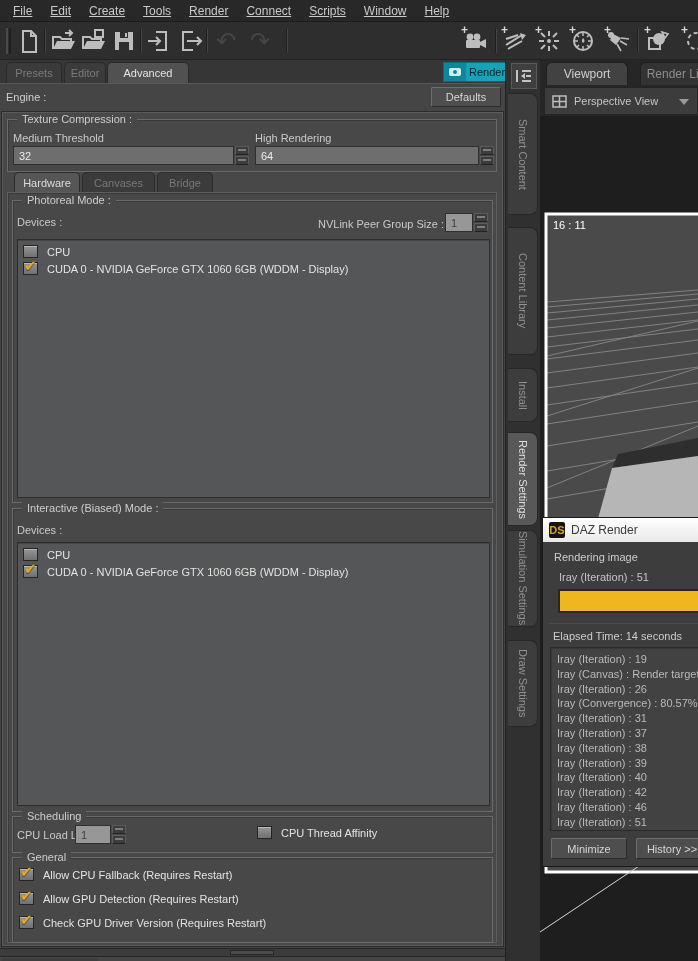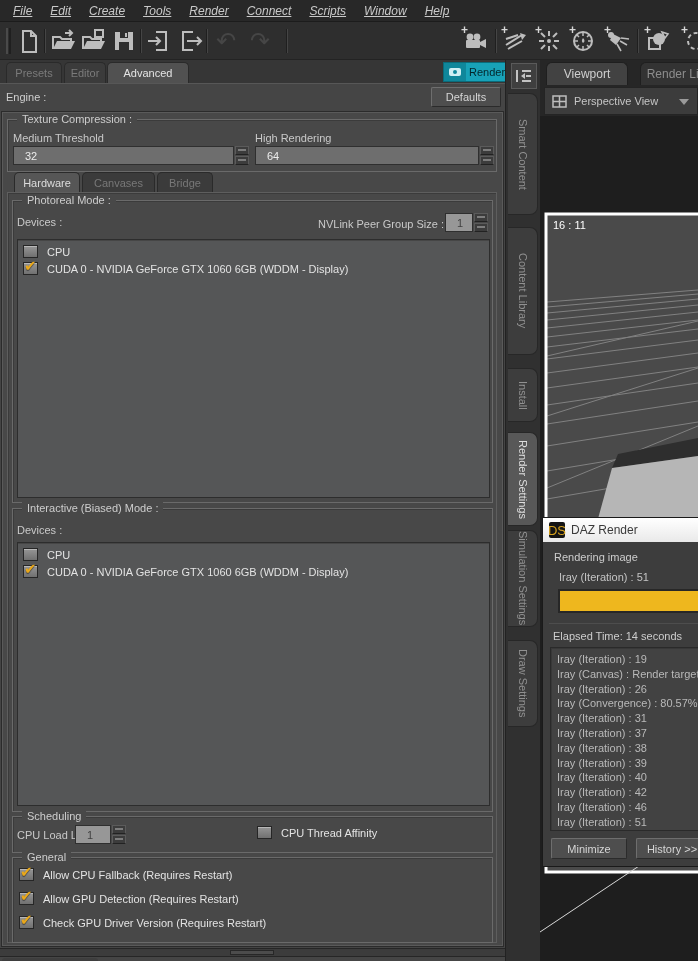--- a/index.html
+++ b/index.html
@@ -3,21 +3,21 @@
 <meta charset="utf-8">
 <style>
   html,body{margin:0;padding:0;background:#1a1a1a;}
   *{box-sizing:border-box;}
   .screen{position:relative;width:698px;height:961px;background:#2e2e2e;overflow:hidden;
           font-family:"Liberation Sans","DejaVu Sans",sans-serif;color:#cfcfcf;-webkit-font-smoothing:antialiased;}
 
   
   .menubar{position:absolute;left:0;top:0;width:698px;height:22px;background:#282828;border-bottom:1px solid #1c1c1c;
            display:flex;align-items:center;padding-left:4px;}
-  .menu-item{font-size:12px;color:#c9c9c9;text-decoration:underline;padding:2px 9px;cursor:default;font-style:italic;}
+  .menu-item{font-size:12px;color:#c9c9c9;text-decoration:underline;padding:2px 9px;cursor:default;}
 
   
   .toolbar{position:absolute;left:0;top:22px;width:698px;height:38px;background:#2e2e2e;border-bottom:1px solid #232323;}
   .thandle{position:absolute;left:6px;top:6px;width:5px;height:26px;border-left:2px solid #4a4a4a;border-right:2px solid #1f1f1f;}
   .ti{position:absolute;top:4px;width:28px;height:30px;display:flex;align-items:center;justify-content:center;}
   .ti svg{display:block;}
   .tsep{position:absolute;top:7px;width:2px;height:24px;background:#1f1f1f;border-right:1px solid #454545;}
   .glyph{font-size:24px;line-height:26px;color:#464646;font-family:"DejaVu Sans",sans-serif;}
   .creator::before{content:"+";position:absolute;top:-3px;left:0;color:#d6d6d6;font-size:12px;font-weight:bold;}
 
@@ -42,21 +42,21 @@
   .defaults-btn{position:absolute;left:431px;top:27px;width:70px;height:20px;}
 
   .content-frame{position:absolute;left:2px;top:52px;width:501px;height:834px;background:#484848;
                  border:1px solid #5a5a5a;box-shadow:0 0 0 1px #2b2b2b;}
 
   .grp{position:absolute;border:1px solid #6a6a6a;box-shadow:inset 1px 1px 0 rgba(0,0,0,.18);}
   .grp>.legend{position:absolute;top:-7px;left:9px;background:#484848;padding:0 5px;font-size:11px;color:#cdcdcd;white-space:nowrap;}
   .lbl{position:absolute;font-size:11px;color:#c9c9c9;white-space:nowrap;}
 
   .num-field{position:absolute;height:19px;background:#6e6e6e;border:1px solid #2f2f2f;color:#ececec;font-size:11px;
-             display:flex;align-items:center;padding:0 11px;}
+             display:flex;align-items:center;padding:0 5px;}
   .num-field.light{background:#979797;color:#3f3f3f;}
   .spin{position:absolute;width:14px;height:19px;}
   .spin i{display:block;width:14px;height:9px;background:#3c3c3c;border:1px solid #5b5b5b;border-bottom-color:#222;margin-bottom:1px;}
   .spin i::after{content:"";display:block;height:2px;background:#7d7d7d;margin:2px 2px 0;}
 
   .subtab{position:absolute;top:112px;height:21px;background:#3b3b3b;border:1px solid #2a2a2a;border-bottom:none;
           border-radius:5px 5px 0 0;color:#787878;font-size:11px;display:flex;align-items:center;justify-content:center;}
   .subtab.active{background:#565656;color:#dcdcdc;}
 
   .listbox{position:absolute;background:#555657;border:1px solid #2d2d2d;box-shadow:inset 0 1px 0 #464646;}
@@ -91,21 +91,21 @@
            display:flex;align-items:center;}
   .viewbar .vlabel{font-size:11px;color:#c6c6c6;margin-left:7px;}
   .viewbar .dd-arrow{right:8px;top:11px;}
   .canvas-svg{position:absolute;left:0;top:56px;}
   .aspect-label{position:absolute;left:13px;top:159px;font-size:11px;color:#ffffff;z-index:3;}
 
   
   .dlg{position:absolute;left:2px;top:457px;width:172px;height:350px;background:#3d3d3d;border:1px solid #1a1a1a;z-index:5;}
   .dlg-title{position:absolute;left:0;top:0;width:100%;height:24px;background:linear-gradient(#ffffff,#e9e9e9);
              display:flex;align-items:center;padding-left:6px;}
-  .dlg-logo{width:16px;height:16px;background:#141414;border-radius:2px;color:#d6a21f;font-size:13px;font-weight:normal;
+  .dlg-logo{width:16px;height:16px;background:#141414;border-radius:2px;color:#d6a21f;font-size:11px;font-weight:bold;
             display:flex;align-items:center;justify-content:center;}
   .dlg-title .t{margin-left:6px;font-size:12px;color:#3a3a3a;}
   .dlg .status{position:absolute;left:11px;top:33px;font-size:11px;color:#cdcdcd;}
   .dlg .iter{position:absolute;left:16px;top:53px;font-size:11px;color:#c4c4c4;}
   .progress{position:absolute;left:15px;top:71px;width:152px;height:24px;border:2px solid #272727;background:#2e2e2e;}
   .progress .fill{height:100%;width:100%;}
   .dlg .hr{position:absolute;left:6px;top:105px;width:160px;height:1px;background:#2c2c2c;border-bottom:1px solid #4d4d4d;}
   .dlg .elapsed{position:absolute;left:10px;top:112px;font-size:11px;color:#cdcdcd;}
   .logbox{position:absolute;left:7px;top:129px;width:158px;height:184px;background:#424242;border:1px solid #2a2a2a;
           box-shadow:inset 1px 1px 0 #383838;overflow:hidden;padding:4px 0 0 6px;}

